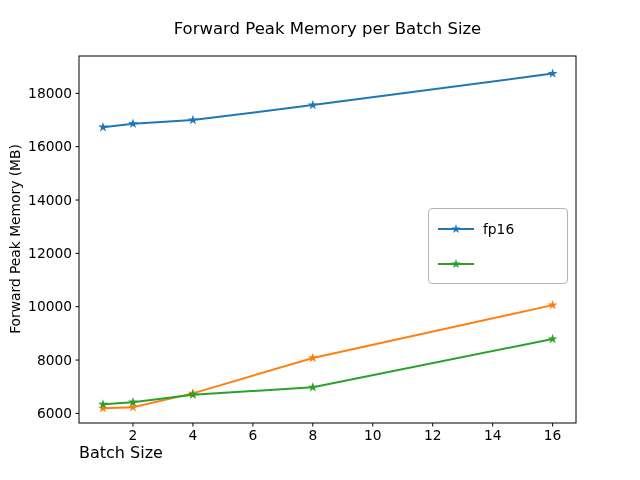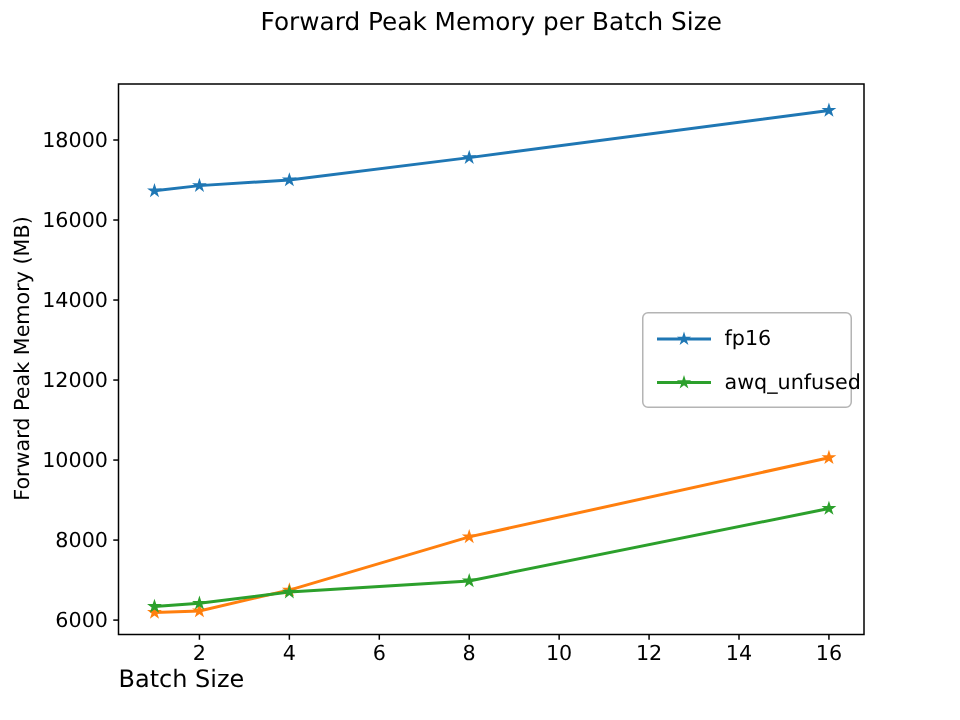--- a/index.html
+++ b/index.html
@@ -2,34 +2,34 @@
 <html><head>
 <meta charset="utf-8">
 <style>
   html,body{margin:0;padding:0;}
   body{
     width:640px;height:480px;background:#ffffff;position:relative;overflow:hidden;
     font-family:"DejaVu Sans","Liberation Sans",sans-serif;color:#000;
   }
   .figure{position:absolute;left:0;top:0;width:640px;height:480px;}
   .chart-title{
-    position:absolute;left:79px;top:5px;width:497px;text-align:center;
+    position:absolute;left:79px;top:19px;width:497px;text-align:center;
     font-size:16.5px;color:#000;white-space:nowrap;
   }
   .x-axis-label{
     position:absolute;left:79px;top:443px;width:497px;text-align:left;
     font-size:16px;color:#000;
   }
   .y-axis-label{
     position:absolute;left:15px;top:239px;transform:translate(-50%,-50%) rotate(-90deg);
     font-size:13.8px;color:#000;white-space:nowrap;
   }
   svg#plot{position:absolute;left:0;top:0;}
   .legend{
-    position:absolute;left:428px;top:208px;width:140px;height:64px;
+    position:absolute;left:428px;top:208px;width:140px;height:76px;
     border:1px solid #b4b4b4;border-radius:4px;background:rgba(255,255,255,0.9);
     display:flex;flex-direction:column;justify-content:space-around;
     padding:2px 0;box-sizing:border-box;
   }
   .legend-row{display:flex;align-items:center;height:19px;}
   .legend-swatch{margin-left:8px;width:38px;height:14px;flex:0 0 38px;}
   .legend-label{margin-left:8px;font-size:13.8px;white-space:nowrap;}
 </style>
 </head>
 <body>
@@ -102,16 +102,15 @@
           <line x1="1" y1="7" x2="37" y2="7" stroke="#1f77b4" stroke-width="2"></line>
           <polygon points="19.00,2.00 20.12,5.45 23.76,5.45 20.82,7.59 21.94,11.05 19.00,8.91 16.06,11.05 17.18,7.59 14.24,5.45 17.88,5.45" fill="#1f77b4"></polygon>
         </svg>
       <span class="legend-label">fp16</span>
     </div>
     <div class="legend-row">
       <svg class="legend-swatch" viewBox="0 0 38 14">
           <line x1="1" y1="7" x2="37" y2="7" stroke="#2ca02c" stroke-width="2"></line>
           <polygon points="19.00,2.00 20.12,5.45 23.76,5.45 20.82,7.59 21.94,11.05 19.00,8.91 16.06,11.05 17.18,7.59 14.24,5.45 17.88,5.45" fill="#2ca02c"></polygon>
         </svg>
-      <span class="legend-label">awq_unfused</span>
     </div>
   </div>
 </div>
 
 </body></html>

